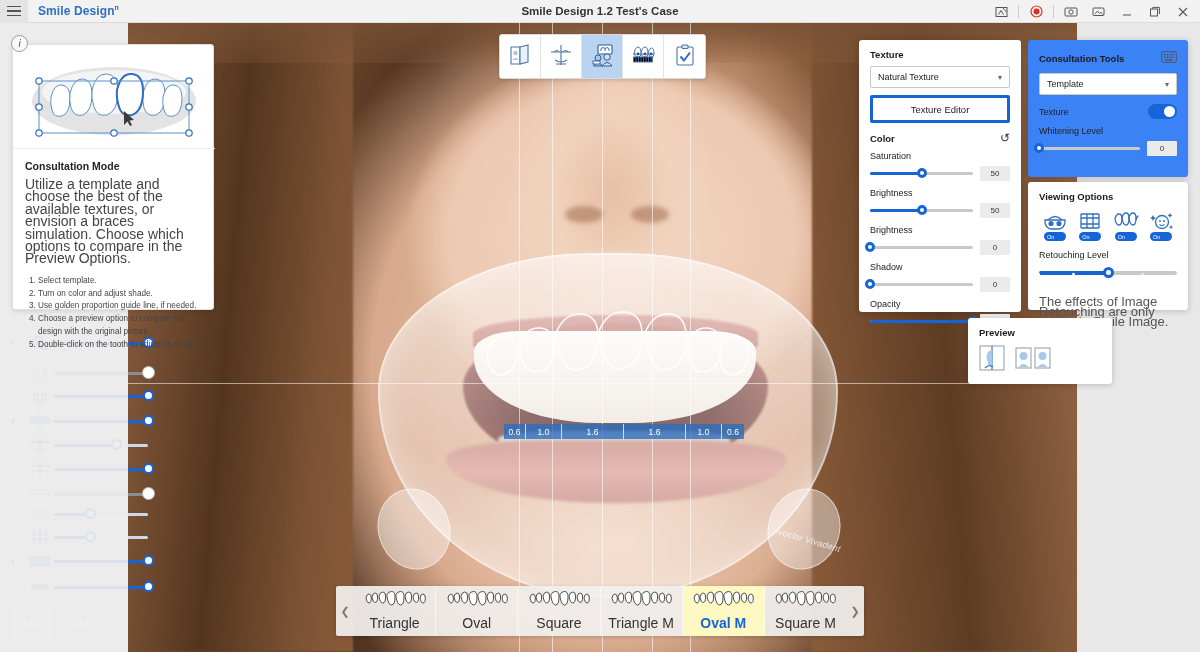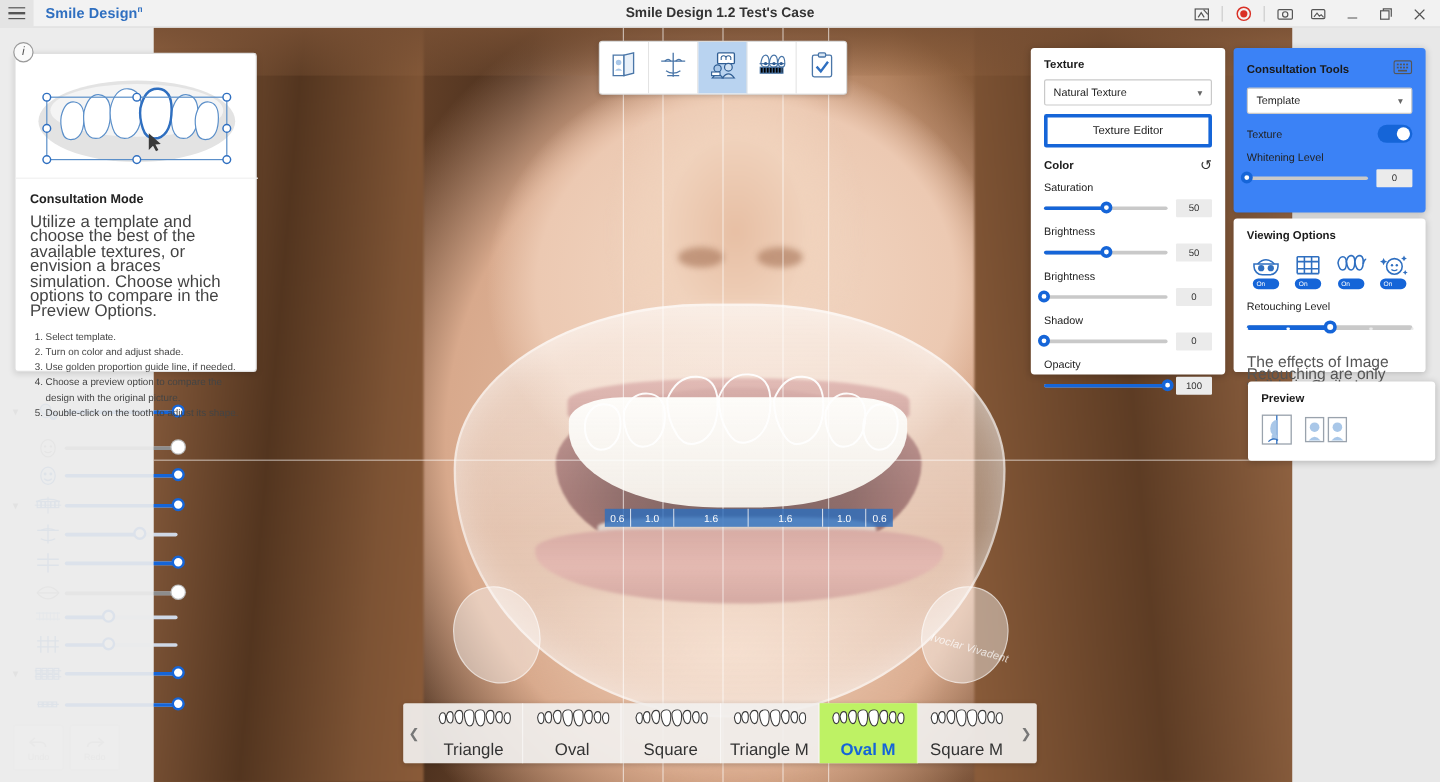--- a/index.html
+++ b/index.html
@@ -239,41 +239,41 @@
     background:#c9c9c9; border-radius:2px; }
   #retouch-rail .fl { position:absolute; left:0; top:3px; height:3.5px; background:#1565d8; border-radius:2px; }
   #retouch-rail .tick { position:absolute; top:4.5px; width:2.5px; height:2.5px;
     border-radius:50%; background:#fff; }
   #retouch-rail .tick.off { background:#eaeaea; }
   #retouch-rail .kn { position:absolute; top:-1px; width:11px; height:11px; border-radius:50%;
     background:#fff; border:3px solid #1565d8; margin-left:-5.5px; cursor:pointer; }
   .note { margin-top:20px; font-size:13px; color:#555; line-height:10px; }
 
   #preview-panel {
-    position:absolute; left:1040px; top:318px; width:156px; height:66px;
+    position:absolute; left:968px; top:318px; width:144px; height:66px;
     background:#fff; border-radius:3px; box-shadow:0 1px 6px rgba(0,0,0,.2);
     z-index:50; padding:9px 11px;
   }
   #pv-icons { margin-top:7px; display:flex; gap:10px; }
   .pv { cursor:pointer; }
 
   
   #carousel {
     position:absolute; left:336px; top:586px; width:528px; height:50px;
     background: rgba(241,239,237,.93); border-radius:2px; display:flex;
     align-items:stretch; z-index:50; box-shadow:0 1px 4px rgba(0,0,0,.18);
   }
   .car-arrow { width:18px; display:flex; align-items:center; justify-content:center;
     color:#777; font-size:11px; cursor:pointer; }
   .car-items { flex:1; display:flex; }
   .car-item { flex:1; display:flex; flex-direction:column; align-items:center;
     justify-content:center; gap:3px; cursor:pointer;
     border-right:1px solid rgba(255,255,255,.55); }
   .car-item:last-child { border-right:none; }
-  .car-item.active { background:#bef264; }
+  .car-item.active { background:#fef9c3; }
   .car-lbl { font-size:14px; color:#333; }
   .car-item.active .car-lbl { color:#1565d8; font-weight:bold; }
 
   #right-strip { position:absolute; left:1077px; top:23px; width:123px; height:629px;
     background:#e8e8e8; z-index:30; }
 </style>
 </head>
 <body>
 
 <div id="titlebar">

